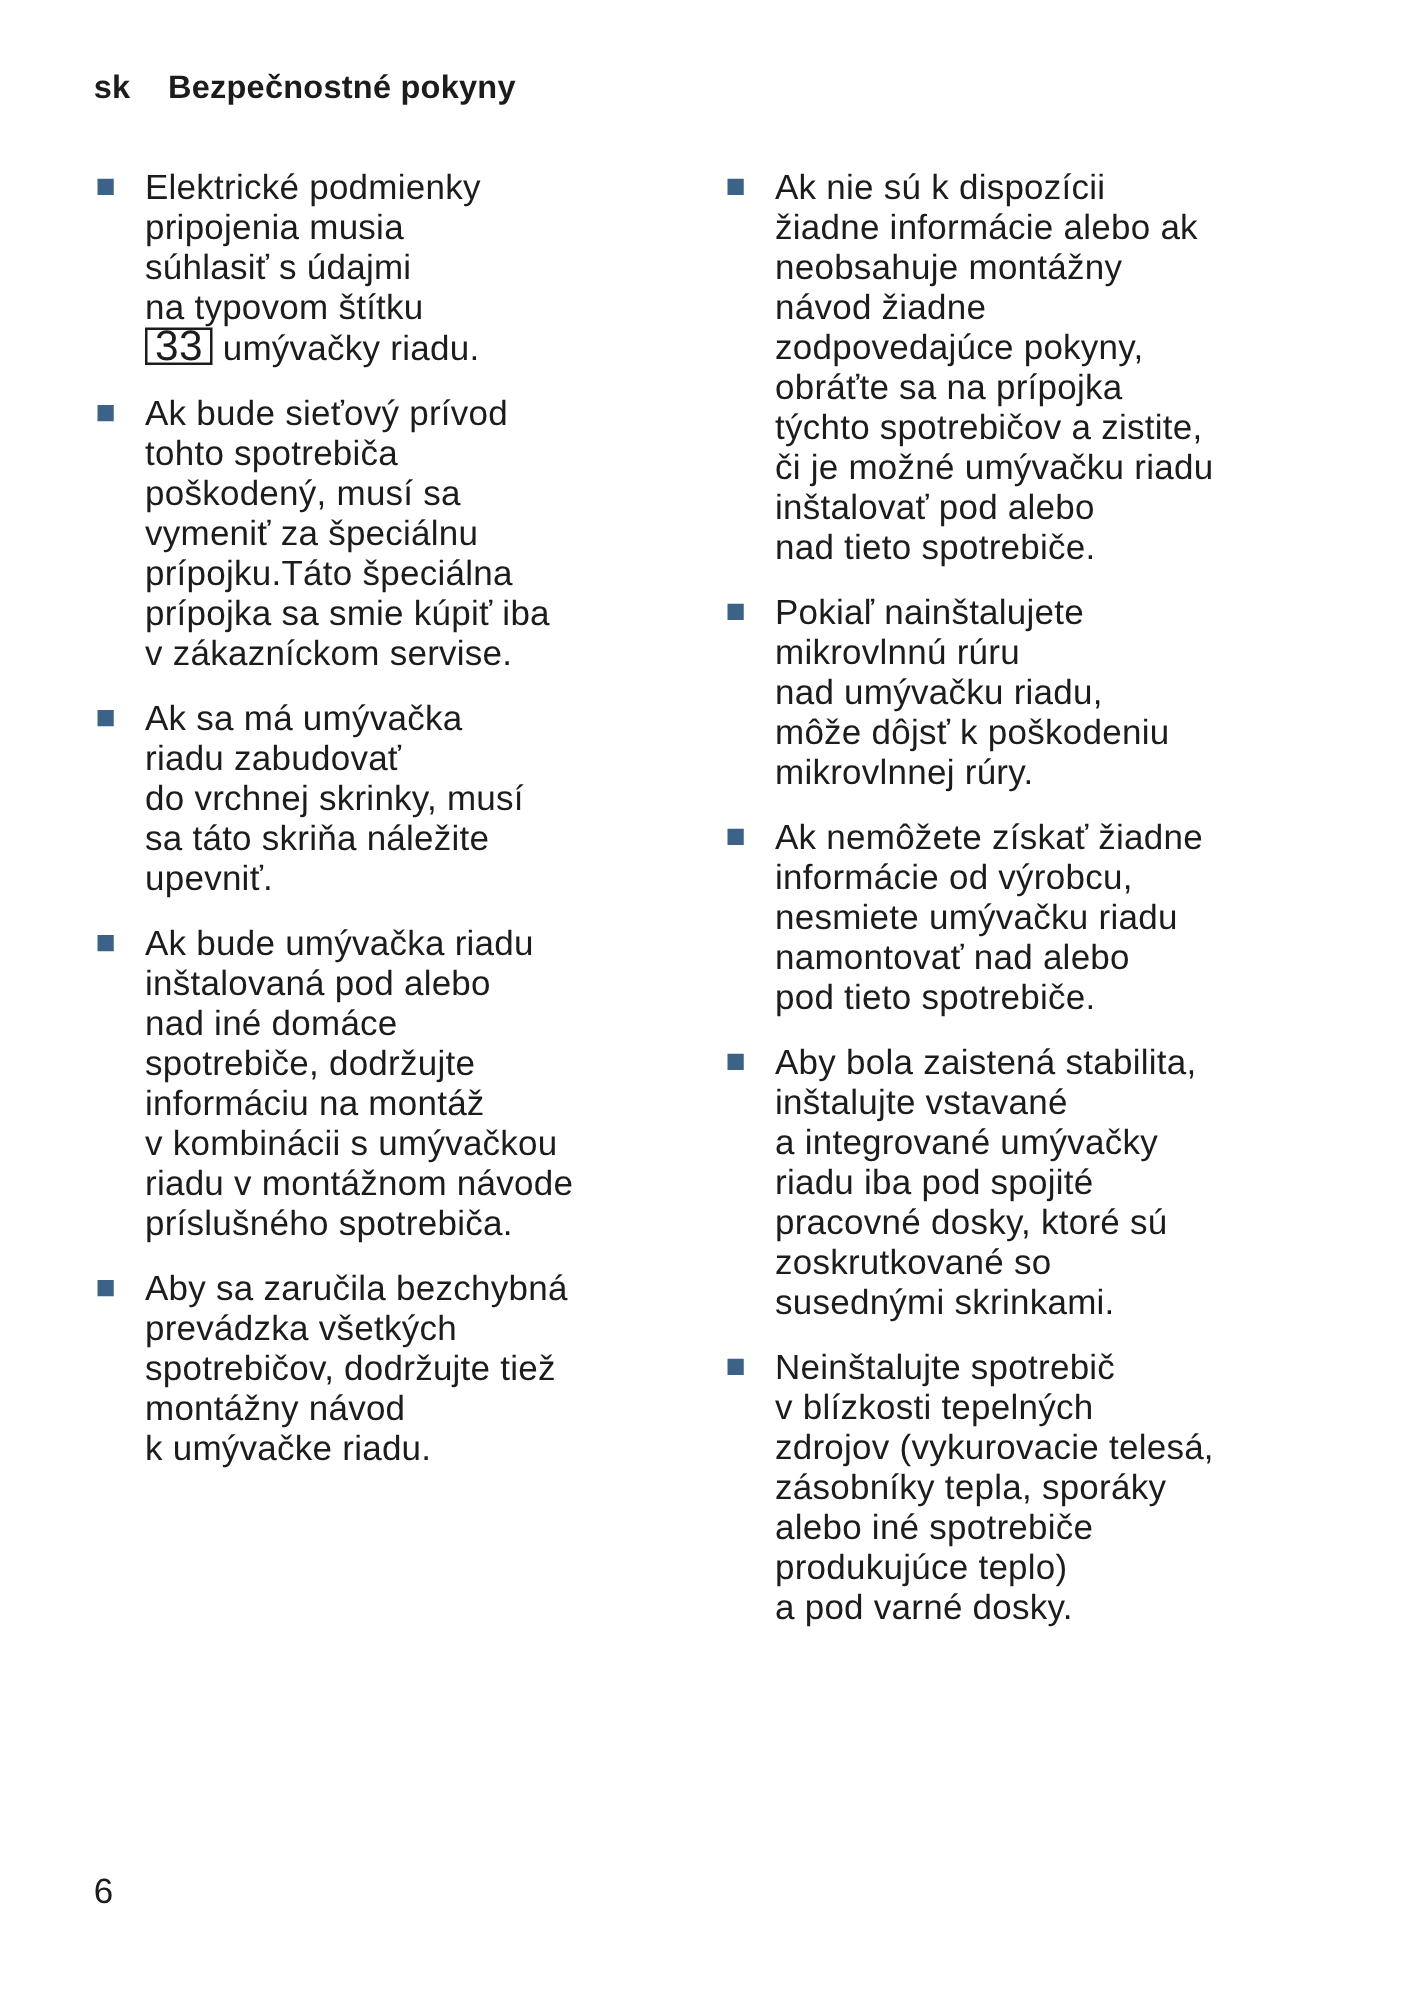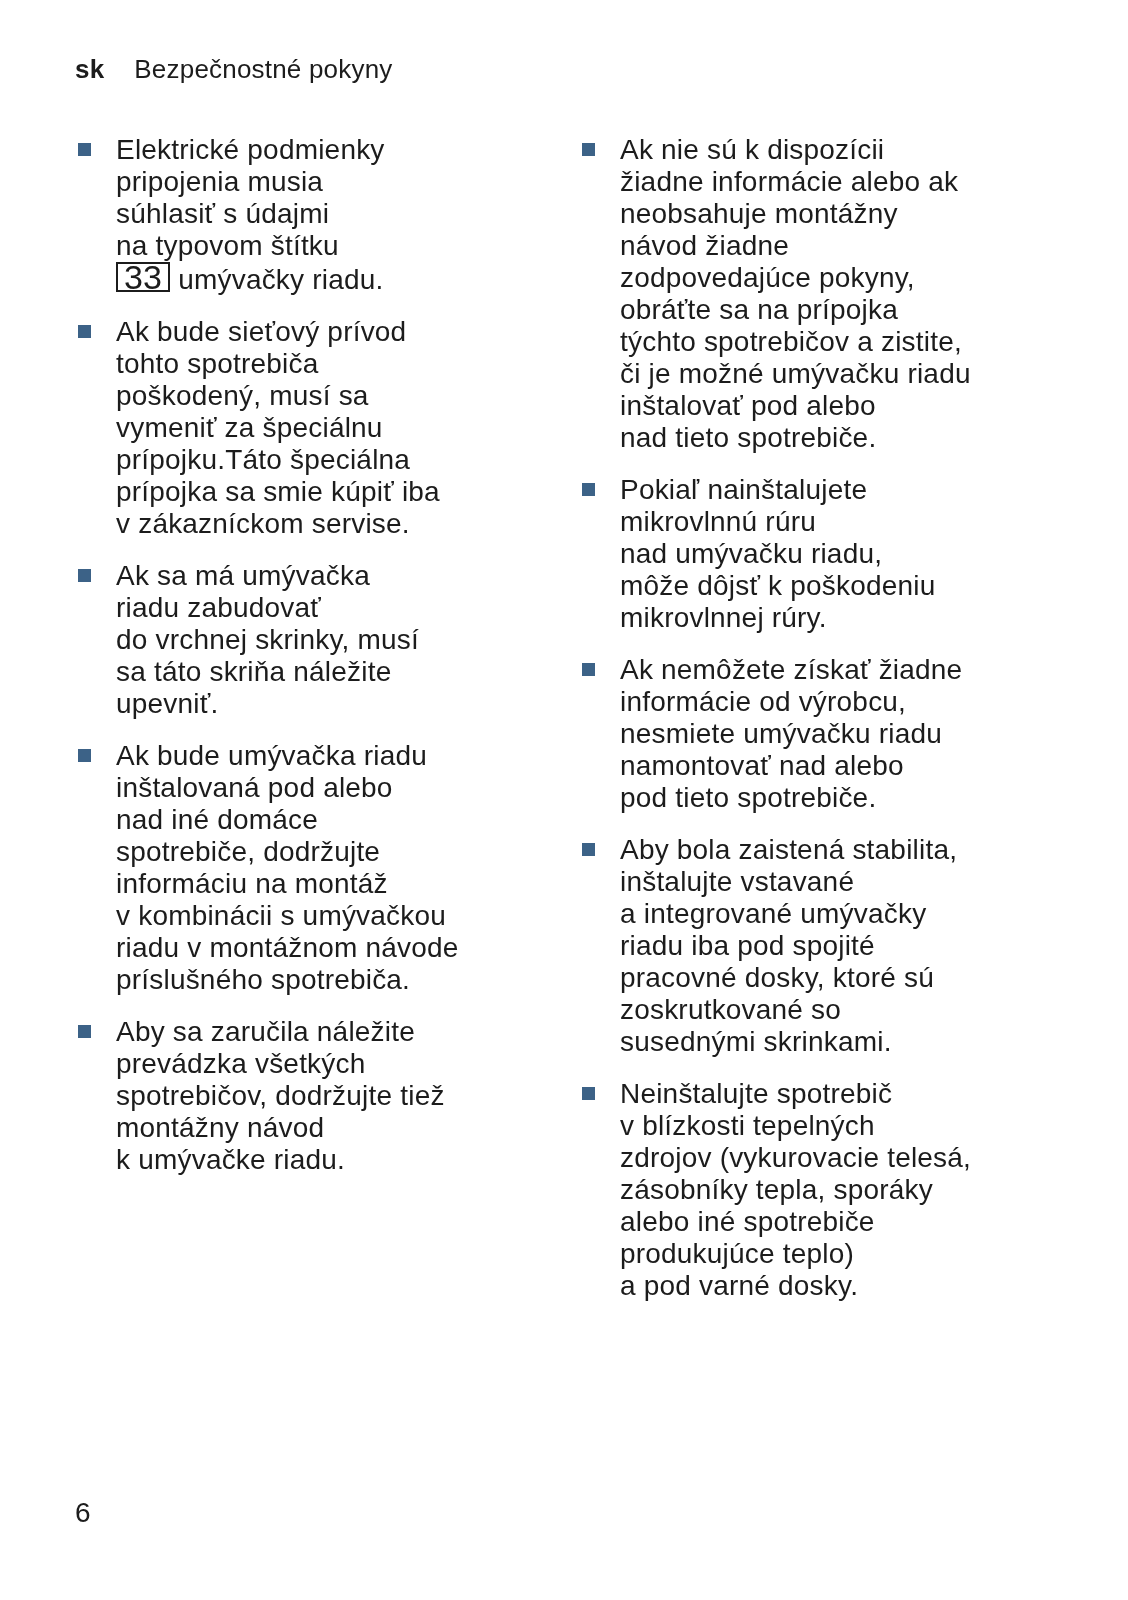--- a/index.html
+++ b/index.html
@@ -15,21 +15,21 @@
   .header {
     position: absolute;
     top: 54px;
     left: 75px;
     display: flex;
     align-items: baseline;
     font-size: 26px;
     letter-spacing: 0.2px;
   }
   .lang-code { font-weight: 700; }
-  .header-title { margin-left: 30px; font-weight: 400; }
+  .header-title { margin-left: 30px; font-weight: 700; }
 
   .content {
     position: absolute;
     top: 102px;
     left: 78px;
     display: flex;
     margin-top: 32px;
   }
   .col { display: block; }
   .col-left  { width: 465px; }
@@ -119,21 +119,21 @@
 nad iné domáce
 spotrebiče, dodržujte
 informáciu na montáž
 v kombinácii s umývačkou
 riadu v montážnom návode
 príslušného spotrebiča.</div>
       </div>
 
       <div class="bullet">
         <span class="marker"></span>
-        <div class="btext">Aby sa zaručila náležite
+        <div class="btext">Aby sa zaručila bezchybná
 prevádzka všetkých
 spotrebičov, dodržujte tiež
 montážny návod
 k umývačke riadu.</div>
       </div>
 
     </div>
 
     <div class="col col-right">
 

